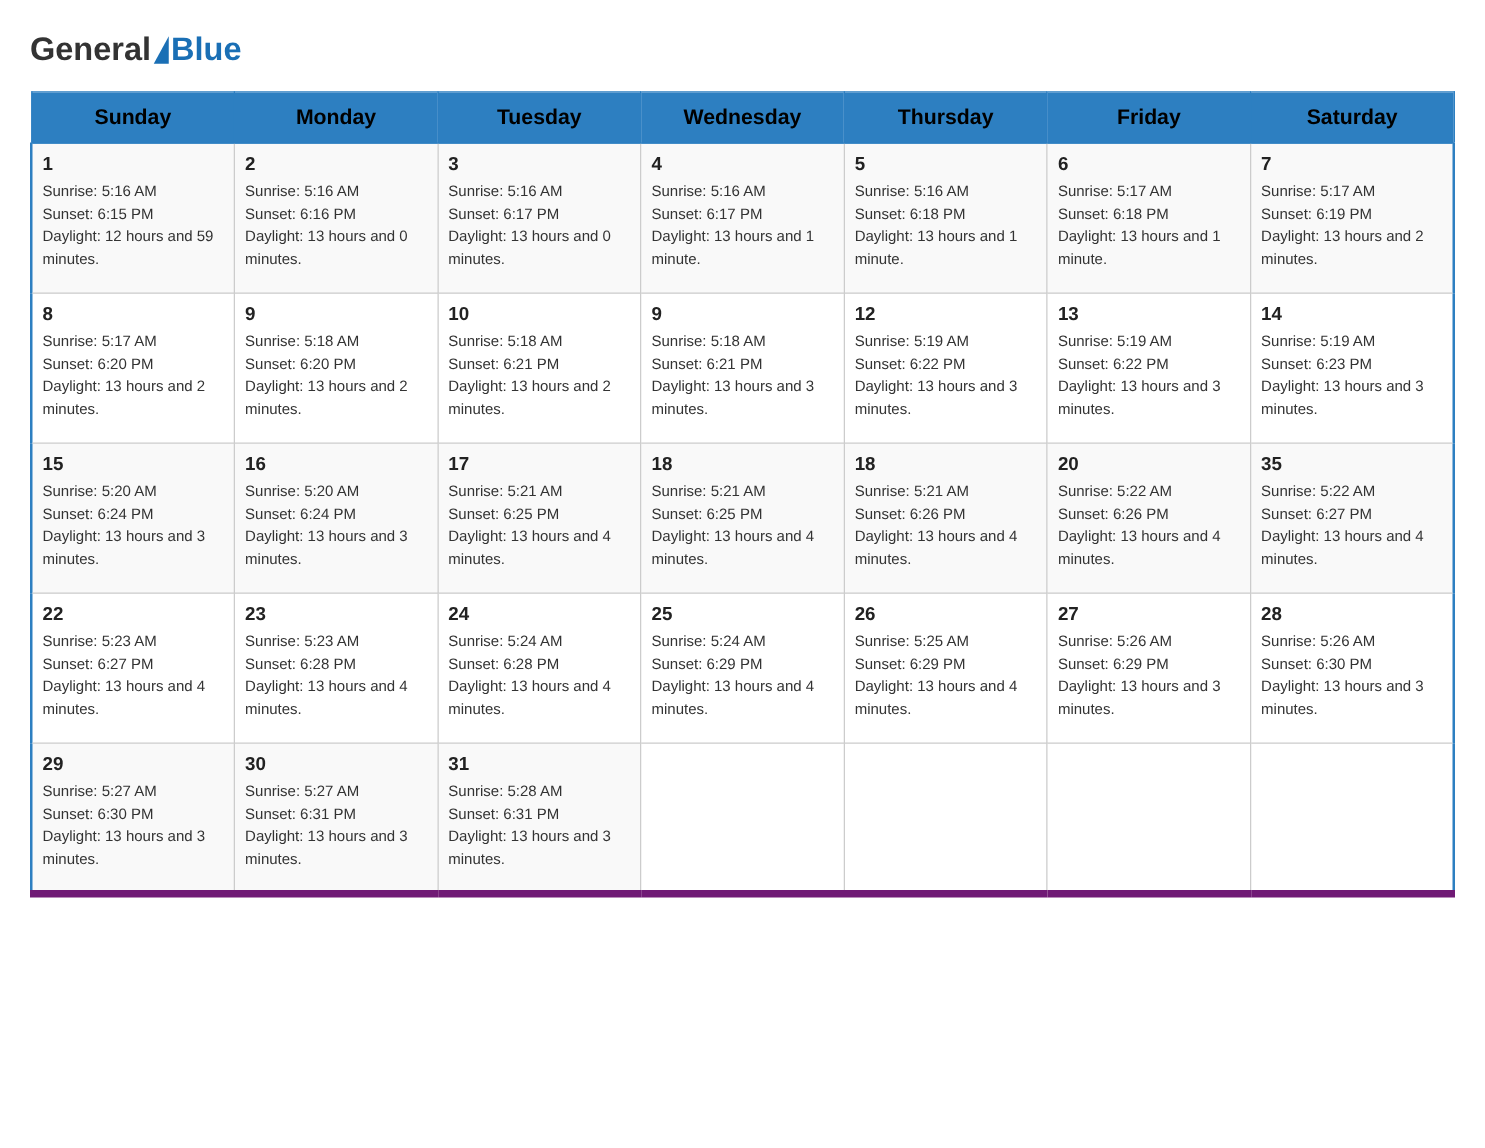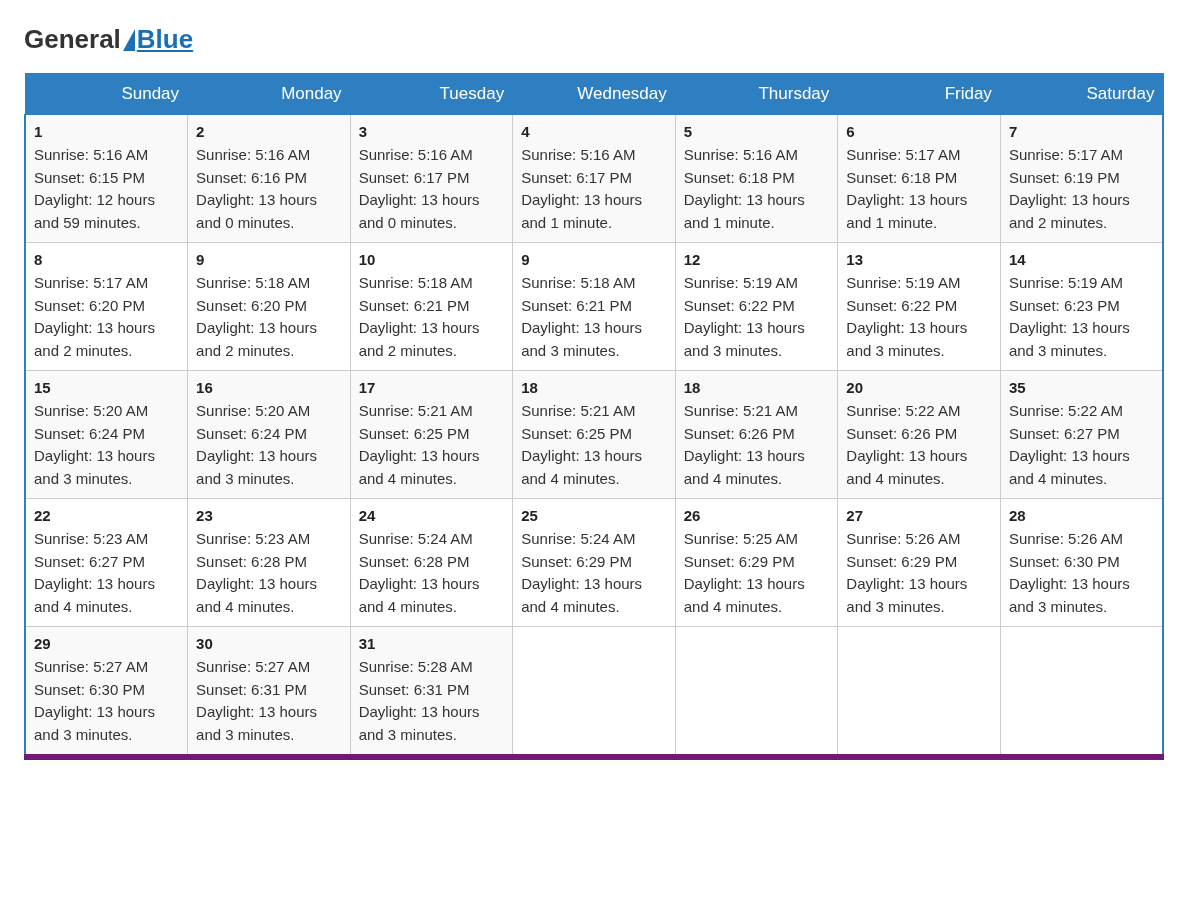--- a/index.html
+++ b/index.html
@@ -22,21 +22,21 @@
       align-items: flex-start;
     }
     .logo-text {
       display: flex;
       align-items: center;
       font-size: 26px;
       font-weight: bold;
       color: #333;
     }
     .logo-general { color: #333; }
-    .logo-blue { color: #1a6fb5; text-decoration: underline; }
+    .logo-blue { color: #1a6fb5; }
     .logo-triangle {
       display: inline-block;
       width: 0;
       height: 0;
       border-left: 12px solid transparent;
       border-right: 0px solid transparent;
       border-bottom: 22px solid #1a6fb5;
       margin: 0 2px;
       vertical-align: middle;
     }
@@ -54,25 +54,25 @@
       color: #444;
       margin-top: 4px;
     }
     table {
       width: 100%;
       border-collapse: collapse;
       table-layout: fixed;
     }
     thead tr th {
       background-color: #2d7fc1;
-      color: #ffffff;
+      color: #000000;
       font-size: 17px;
-      font-weight: normal;
+      font-weight: bold;
       padding: 10px 8px;
-      text-align: right;
+      text-align: center;
       border: 1px solid #2d7fc1;
     }
     tbody tr td {
       vertical-align: top;
       padding: 8px;
       border: 1px solid #ccc;
       font-size: 13px;
       color: #222;
       min-height: 100px;
       height: 120px;
@@ -80,21 +80,21 @@
     tbody tr td.empty {
       background: #fff;
     }
     .day-number {
       font-size: 15px;
       font-weight: bold;
       margin-bottom: 4px;
       color: #222;
     }
     .day-info {
-      font-size: 15px;
+      font-size: 12px;
       color: #333;
       line-height: 1.5;
     }
     tbody tr:nth-child(odd) td { background: #f9f9f9; }
     tbody tr:nth-child(even) td { background: #fff; }
     tbody tr td.empty { background: #fff !important; }
     tr td:first-child { border-left: 2px solid #2d7fc1; }
     tr td:last-child { border-right: 2px solid #2d7fc1; }
     tbody tr:last-child td { border-bottom: 6px solid #701a75; }
   </style>

